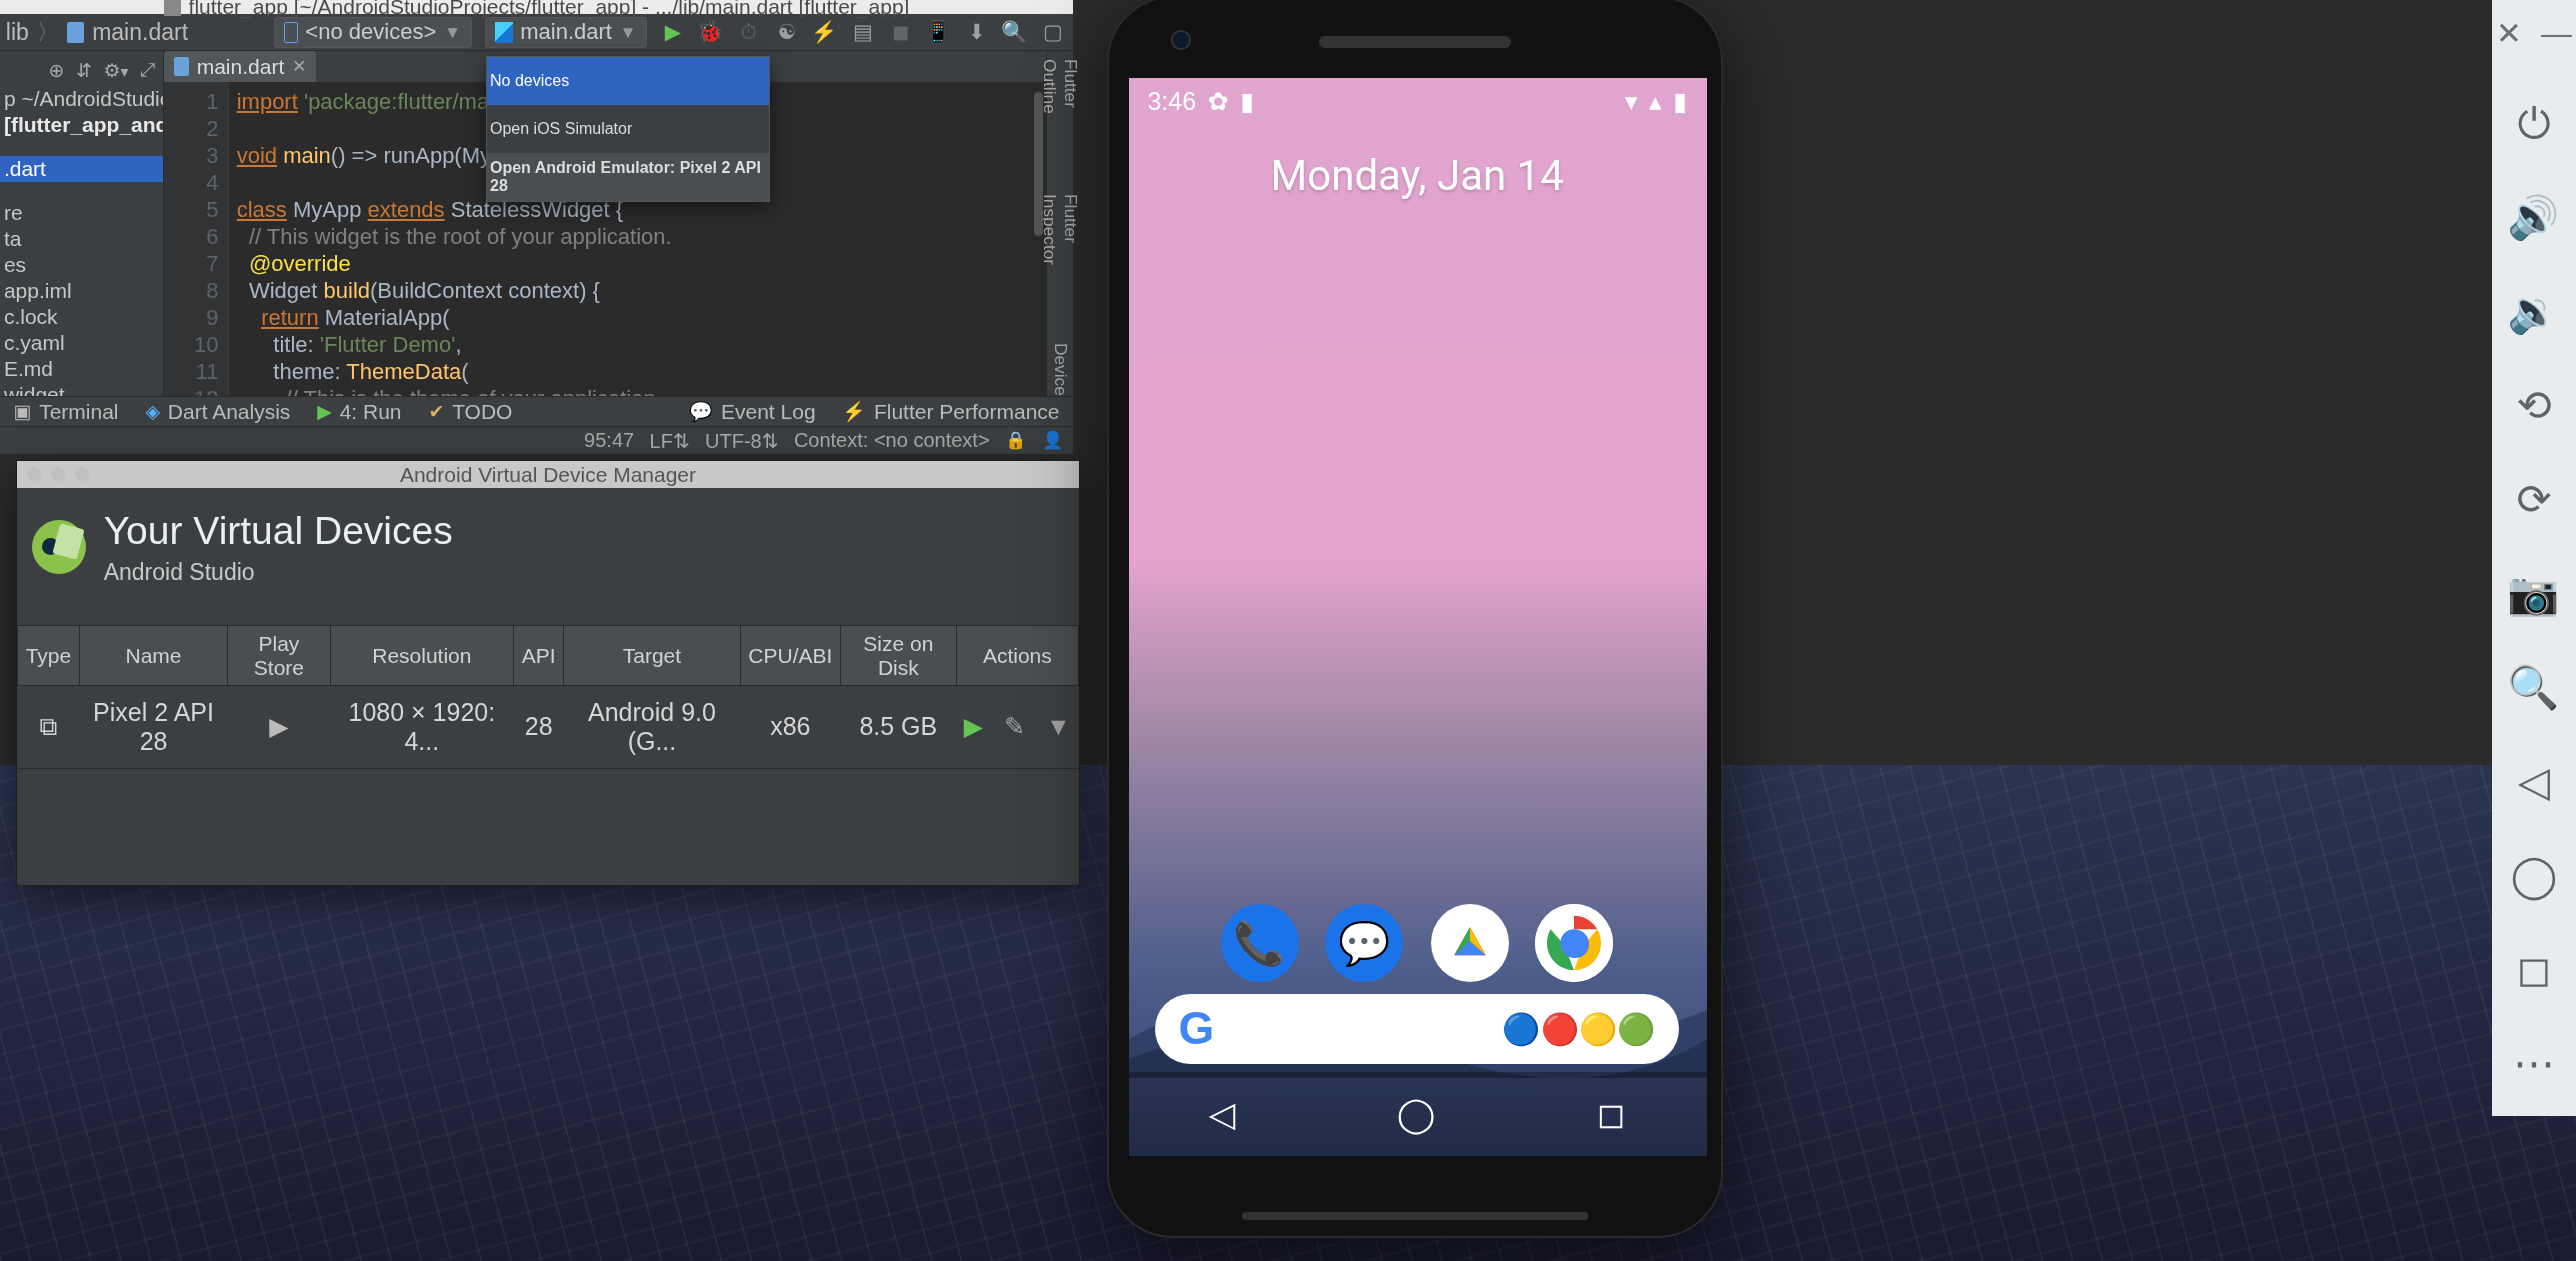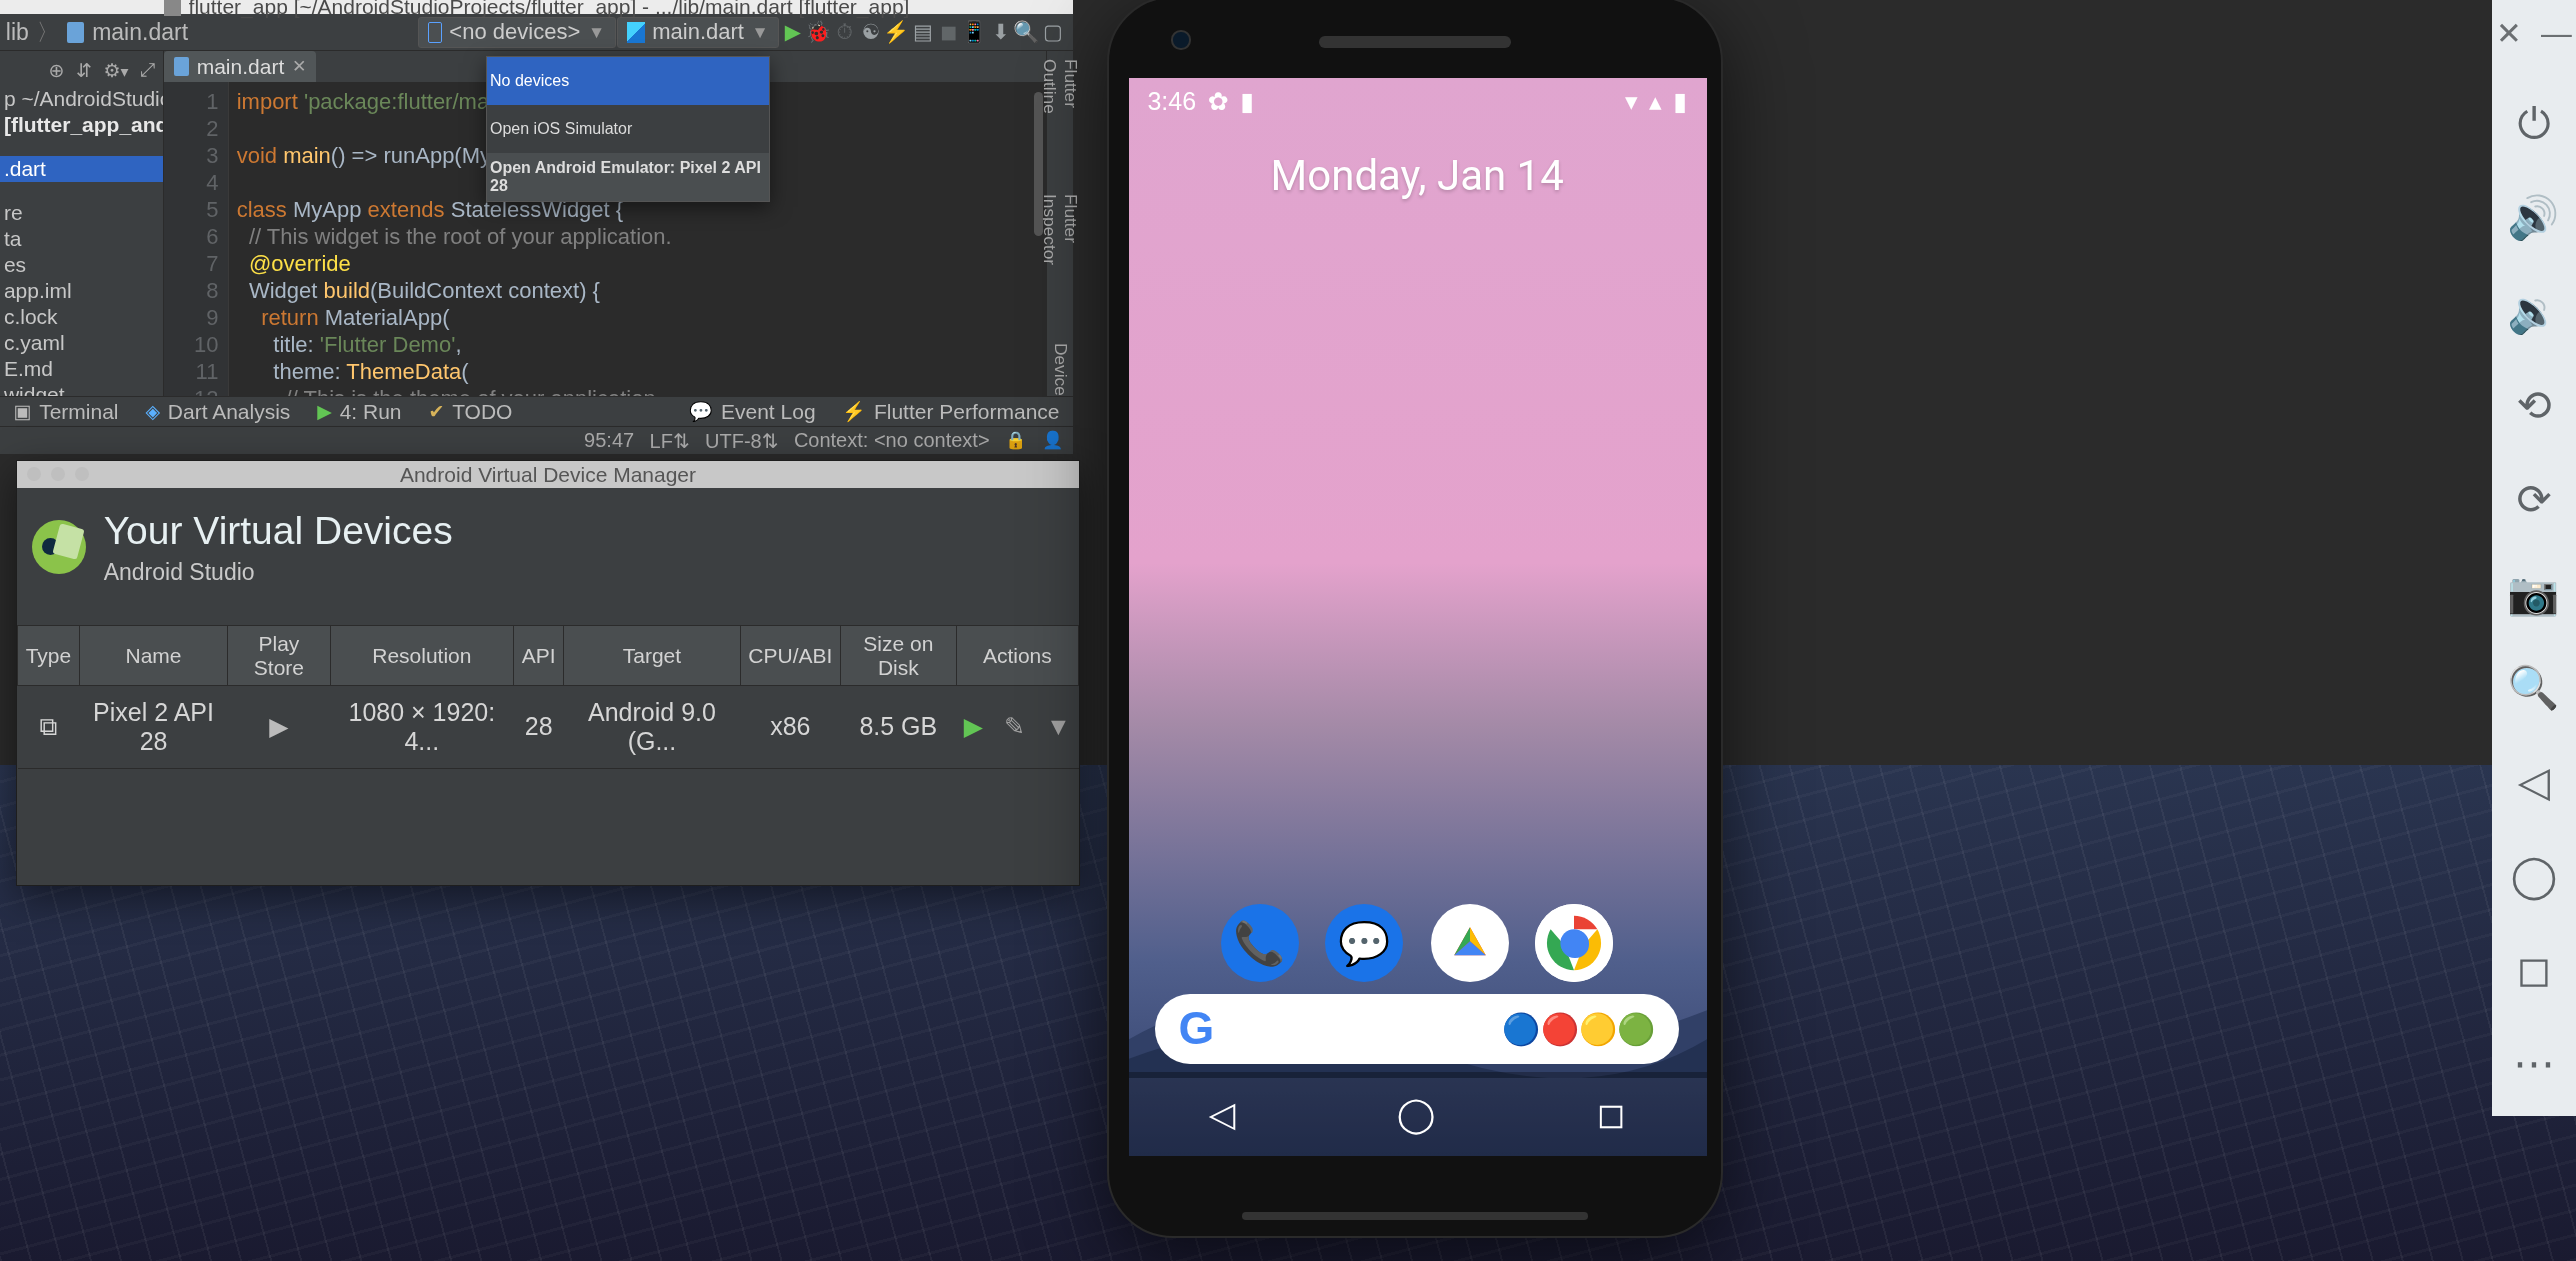--- a/index.html
+++ b/index.html
@@ -13,21 +13,21 @@
 .mac-title { height:14px; background:#ececec; display:flex; align-items:center; justify-content:center; font-size:21px; color:#4a4a4a; gap:7.7px; }
 .mac-title .mac-icon { width:17.3px; height:17.3px; background:#888; }
 .mac-title span { white-space:nowrap; overflow:hidden; text-overflow:ellipsis; }
 
 
 .navbar { height:37px; background:#3c3f41; display:flex; align-items:center; color:#bbb; font-size:23px; border-bottom:1px solid #2b2b2b;}
 .breadcrumb { display:flex; align-items:center; gap:7.7px; padding-left:5.8px;}
 .breadcrumb .sep { color:#777; font-size:23px;}
 .bc-icon { width:17.3px; height:21px; background:#6aa3d9; border-radius:1.9px; }
 
-.toolbar-right { margin-left:auto; display:flex; align-items:center; gap:1px; padding-right:7.7px;}
+.toolbar-right { margin-left:auto; display:flex; align-items:center; gap:13px; padding-right:7.7px;}
 .combo { background:#4b4f51; border:1px solid #555; border-radius:2.9px; height:31px; display:flex; align-items:center; gap:7.7px; padding:0 9.6px; font-size:22px; color:#ccc;}
 .combo.device .phone-ic { width:13.5px; height:21px; border:1.9px solid #5aa1ff; border-radius:1.9px;}
 .combo .chev { color:#999; font-size:17.3px;}
 .flutter-ic { width:17.3px; height:21px; background:linear-gradient(135deg,#44d1fd 50%,#1976d2 50%);}
 .tico { width:25px; height:25px; display:flex; align-items:center; justify-content:center; font-size:21px; color:#9aa0a3; }
 .tico.run { color:#62c554;}
 .tico.bug { color:#62c554;}
 .tico.fl { color:#F4B400;}
 .tico.dis { opacity:.4;}
 
@@ -48,21 +48,21 @@
 
 .editor-wrap { flex:1; display:flex; flex-direction:column; background:#2b2b2b; overflow:hidden;}
 .tabbar { height:31px; background:#3c3f41; display:flex; align-items:flex-end;}
 .tab { height:31px; background:#515658; display:flex; align-items:center; gap:7.7px; padding:0 9.6px; font-size:21px; color:#ddd; border-top-left-radius:3.9px; border-top-right-radius:3.9px;}
 .tab .tab-ic { width:15.4px; height:19px; background:#6aa3d9; border-radius:1.9px;}
 .tab .tab-x { color:#aaa; font-size:17.3px;}
 .codearea { flex:1; display:flex; font-family:Menlo,Consolas,monospace; font-size:22px; line-height:27px; position:relative;}
 .gut { width:65px; text-align:right; padding:5.8px 9.6px 0 0; color:#606366; background:#313335; border-right:1px solid #3a3a3a; font-family:Menlo,Consolas,monospace;}
 .gut div { height:27px;}
 .code { flex:1; padding:5.8px 0 0 7.7px; color:#a9b7c6; white-space:pre; }
-.cm-kw { color:#cc7832;}
+.cm-kw { color:#cc7832;text-decoration:underline;}
 .cm-cls { color:#a9b7c6;}
 .cm-fn { color:#ffc66d;}
 .cm-str { color:#6a8759;}
 .cm-ann { color:#fde047;}
 .cm-com { color:#808080;}
 .codearea .scrollbar { position:absolute; right:2.9px; top:9.6px; width:9.6px; height:144px; background:#555; border-radius:4.8px;}
 .right-tools { width:27px; background:#3c3f41; border-left:1px solid #2b2b2b; display:flex; flex-direction:column; align-items:center; padding-top:7.7px; gap:48px;}
 .right-tools .rt-label { writing-mode:vertical-rl; font-size:17.3px; color:#aaa; }
 
 

